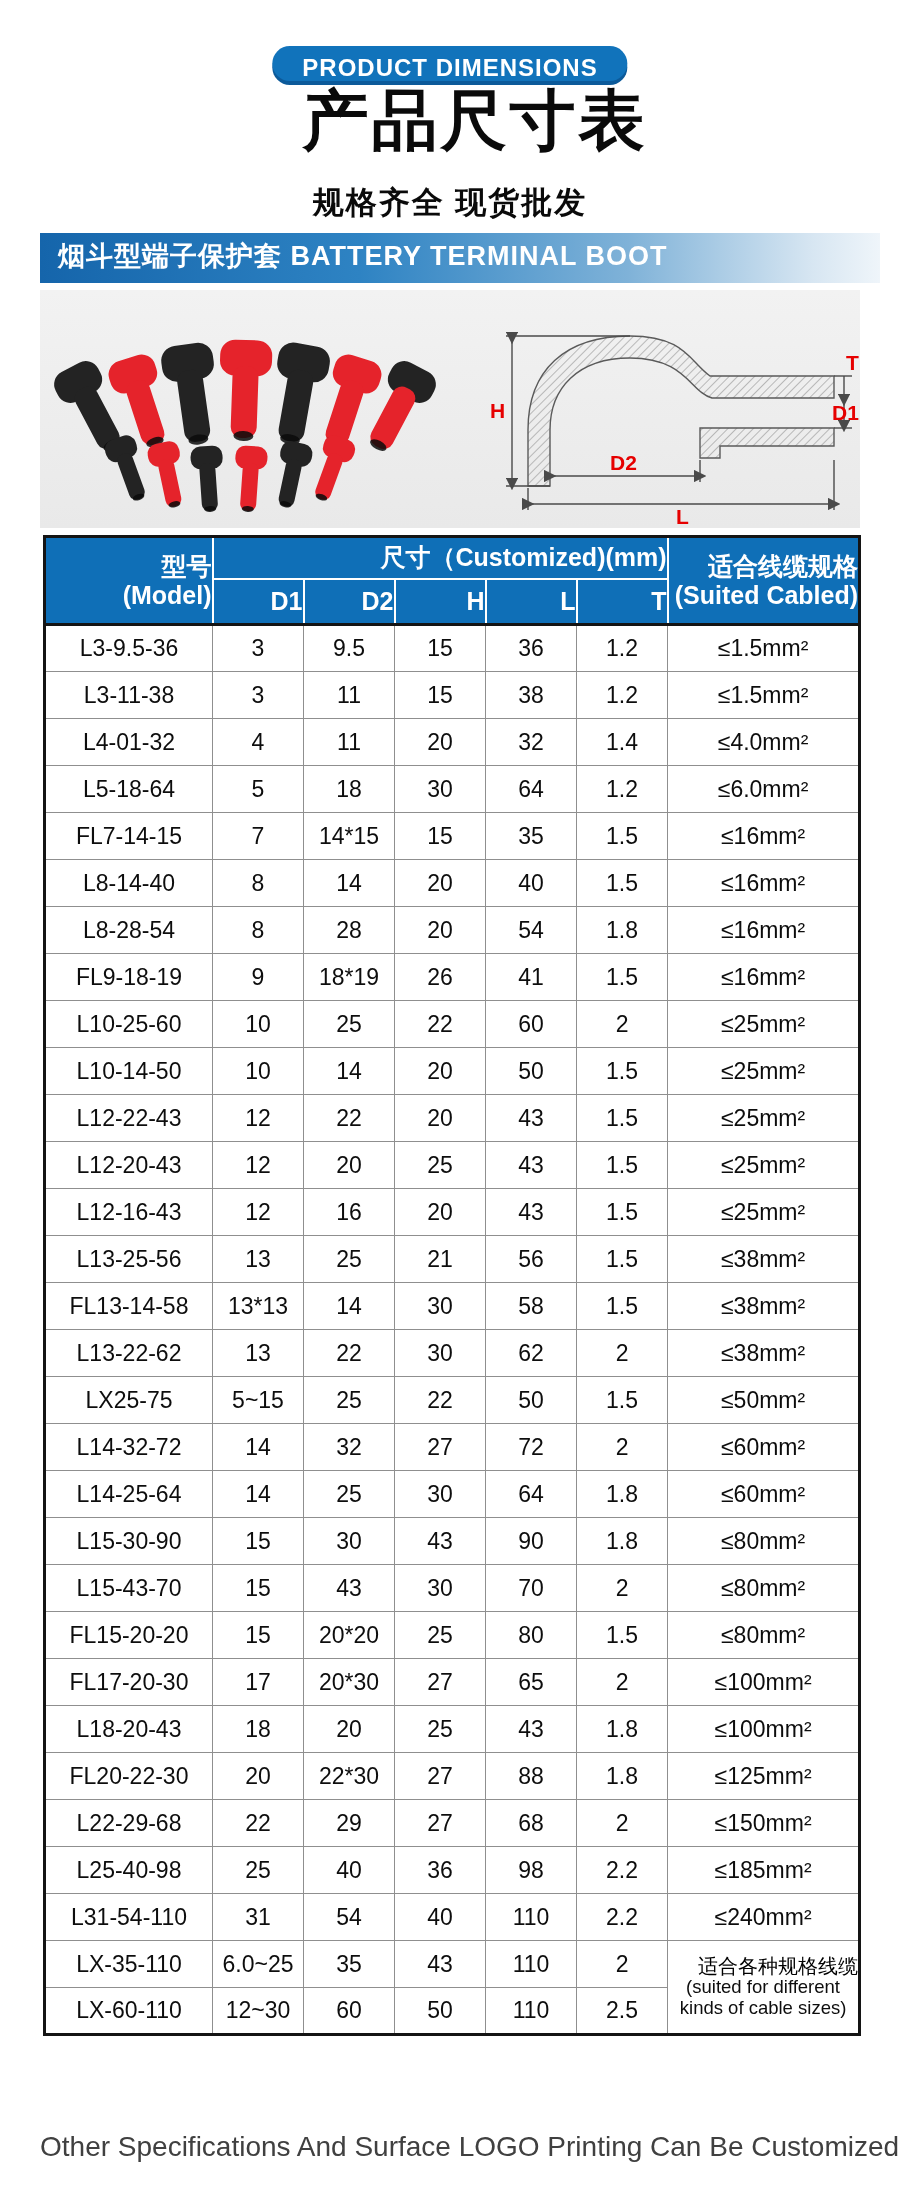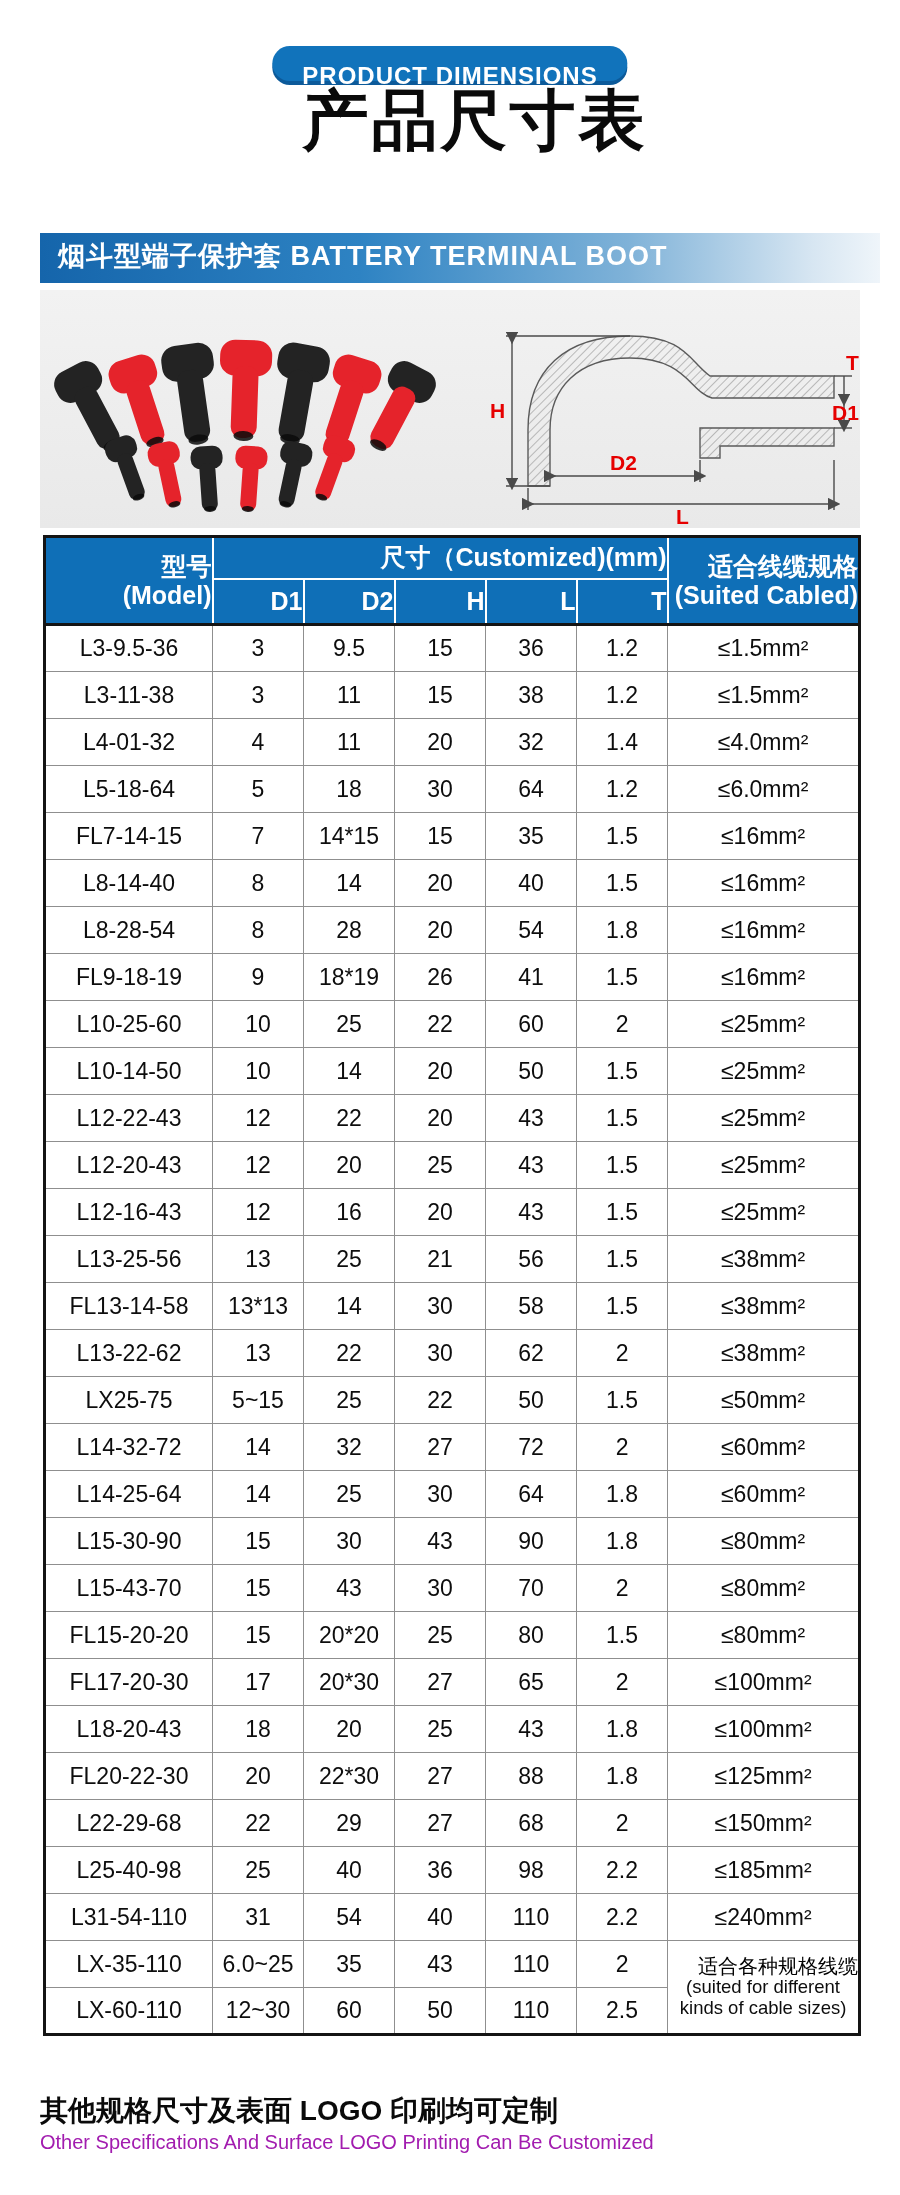--- a/index.html
+++ b/index.html
@@ -5,21 +5,21 @@
   * { margin:0; padding:0; box-sizing:border-box; }
   html,body { background:#fff; }
   .page {
     position:relative; width:900px; height:2195px; margin:0 auto;
     background:#fff; overflow:hidden;
     font-family:"Liberation Sans","DejaVu Sans",sans-serif; color:#111;
   }
   
   .badge {
     position:absolute; top:46px; left:50%; transform:translateX(-50%);
-    height:35px; line-height:35px; padding:12px 30px; border-radius:18px;
+    height:35px; line-height:35px; padding:4px 30px; border-radius:18px;
     background:#1173bb; color:#fff; font-size:24px; font-weight:bold;
     letter-spacing:1px; box-shadow:0 4px 0 #0c5a9a; white-space:nowrap;
   }
   .main-title {
     position:absolute; top:76px; left:0; width:100%; text-align:center;
     font-size:66px; font-weight:bold; color:#0a0a0a; letter-spacing:3px;margin-left:25px;
   }
   .sub-title {
     position:absolute; top:182px; left:0; width:100%; text-align:center;
     font-size:31px; font-weight:bold; color:#0a0a0a; letter-spacing:2px;
@@ -65,30 +65,31 @@
   .spec-table td.note-cell { line-height:1.12; }
   .note-zh { font-size:20px; color:#000000;text-align:right; }
   .note-en { font-size:18.5px; color:#0d0d0d; }
   
   .footer-zh {
     position:absolute; top:2092px; left:40px;
     font-size:28px; font-weight:bold; color:#0a0a0a;
   }
   .footer-en {
     position:absolute; top:2131px; left:40px;
-    font-size:20px; color:#a21caf;
+    font-size:28px; color:#404040;
   }
 </style>
 </head>
 <body>
 
 <div class="page">
 
   <div class="badge">PRODUCT DIMENSIONS</div>
   <div class="main-title">产品尺寸表</div>
+  <div class="sub-title">规格齐全 现货批发</div>
 
   <div class="banner">烟斗型端子保护套 BATTERY TERMINAL BOOT</div>
 
   <div class="media">
 
     <svg width="410" height="238" viewBox="0 0 410 238">
       <g>
         <g transform="translate(52,118) rotate(-28)">
             <rect class="boot-black" x="-24" y="-46" width="48" height="33" rx="14"></rect>
             <rect class="boot-black" x="-12" y="-22" width="24" height="66" rx="10"></rect>
@@ -497,16 +498,15 @@
           <td>LX-60-110</td>
           <td>12~30</td>
           <td>60</td>
           <td>50</td>
           <td>110</td>
           <td>2.5</td>
         </tr>
       </tbody>
   </table>
 
-  <div class="footer-zh">其他规格尺寸及表面 LOGO 印刷均可定制</div>
   <div class="footer-en">Other Specifications And Surface LOGO Printing Can Be Customized</div>
 
 </div>
 
 </body></html>

